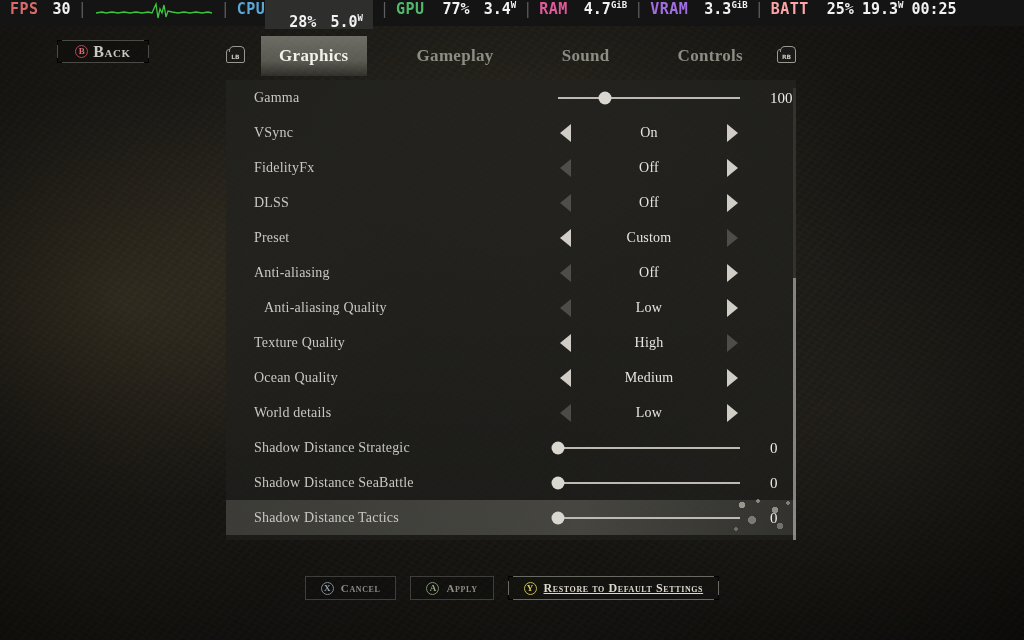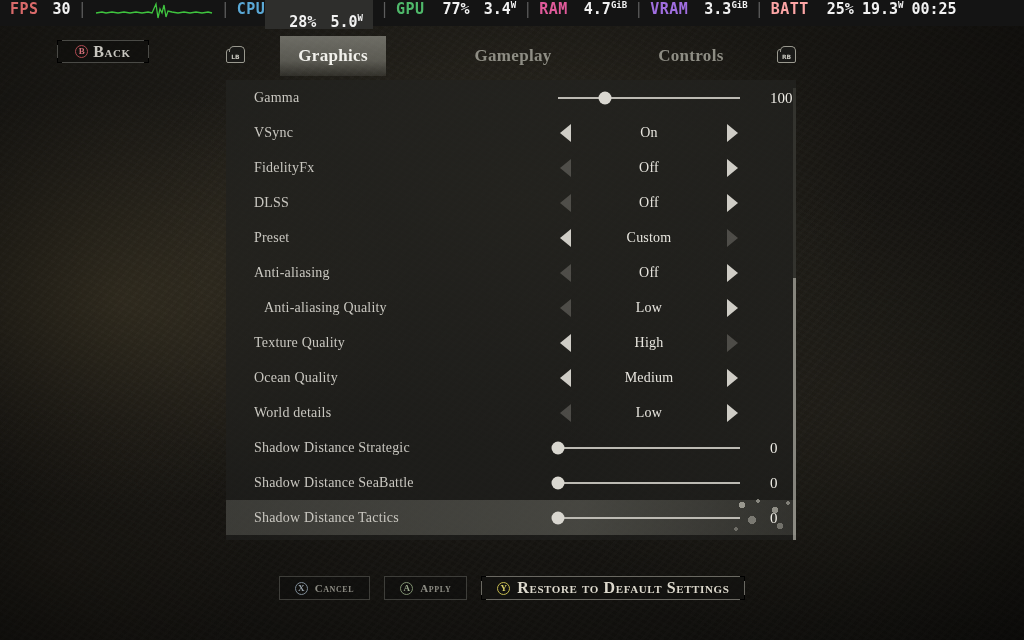--- a/index.html
+++ b/index.html
@@ -204,21 +204,21 @@
   }
   .actbtn{
     position:relative; height:24px;
     border:1px solid rgba(130,130,122,.40);
     background:rgba(14,14,13,.45);
     display:flex; align-items:center; justify-content:center; gap:7px;
     padding:0 15px;
   }
   .actbtn.primary{ border-color:rgba(160,158,148,.62); background:rgba(18,18,16,.60); }
   .actbtn .lbl{ font-size:11px; color:#8d8c84; }
-  .actbtn.primary .lbl{ font-size:16px; color:#ddd9cd; }
+  .actbtn.primary .lbl{ font-size:12px; color:#ddd9cd;text-decoration:underline; }
   .actbtn .ck{ position:absolute; width:5px; height:5px; border-color:#a4a39a; }
   .actbtn.primary .k1{ left:-1px; top:-1px; border-left:1px solid; border-top:1px solid; }
   .actbtn.primary .k2{ right:-1px; top:-1px; border-right:1px solid; border-top:1px solid; }
   .actbtn.primary .k3{ left:-1px; bottom:-1px; border-left:1px solid; border-bottom:1px solid; }
   .actbtn.primary .k4{ right:-1px; bottom:-1px; border-right:1px solid; border-bottom:1px solid; }
 </style>
 </head>
 <body>
 
 <div id="scene"></div>
@@ -280,20 +280,21 @@
     <span class="corner c4"></span>
   <span class="padglyph pad-b">B</span>
   <span class="lbl smallcaps">Back</span>
 </div>
 
 <div id="tabbar">
   <span class="shoulder">LB</span>
   <div id="tabs">
       <div class="tab active">Graphics</div>
       <div class="tab">Gameplay</div>
+      <div class="tab">Sound</div>
       <div class="tab">Controls</div>
     </div>
   <span class="shoulder">RB</span>
 </div>
 
 <div id="panel">
     <div class="row">
       <div class="row-label">Gamma</div>
       <div class="ctrl-wrap">
         <div class="slider">

